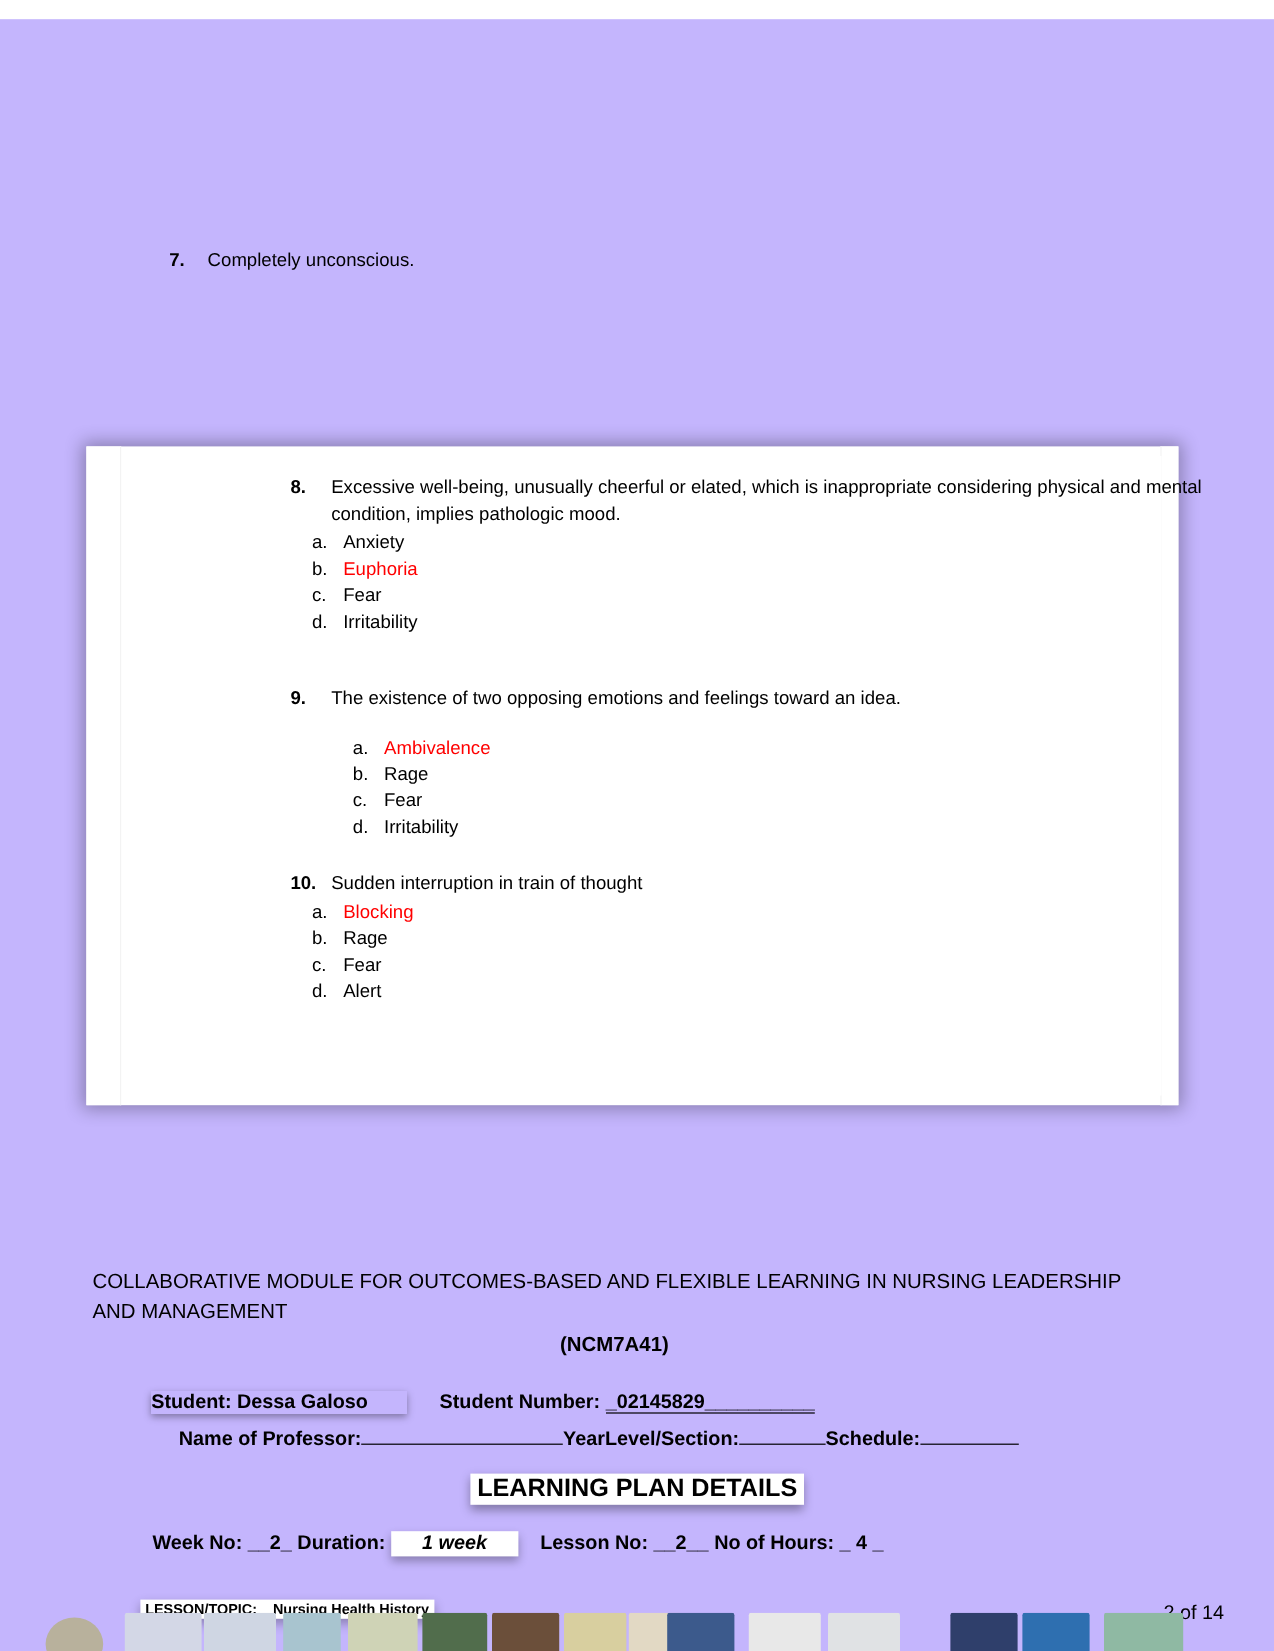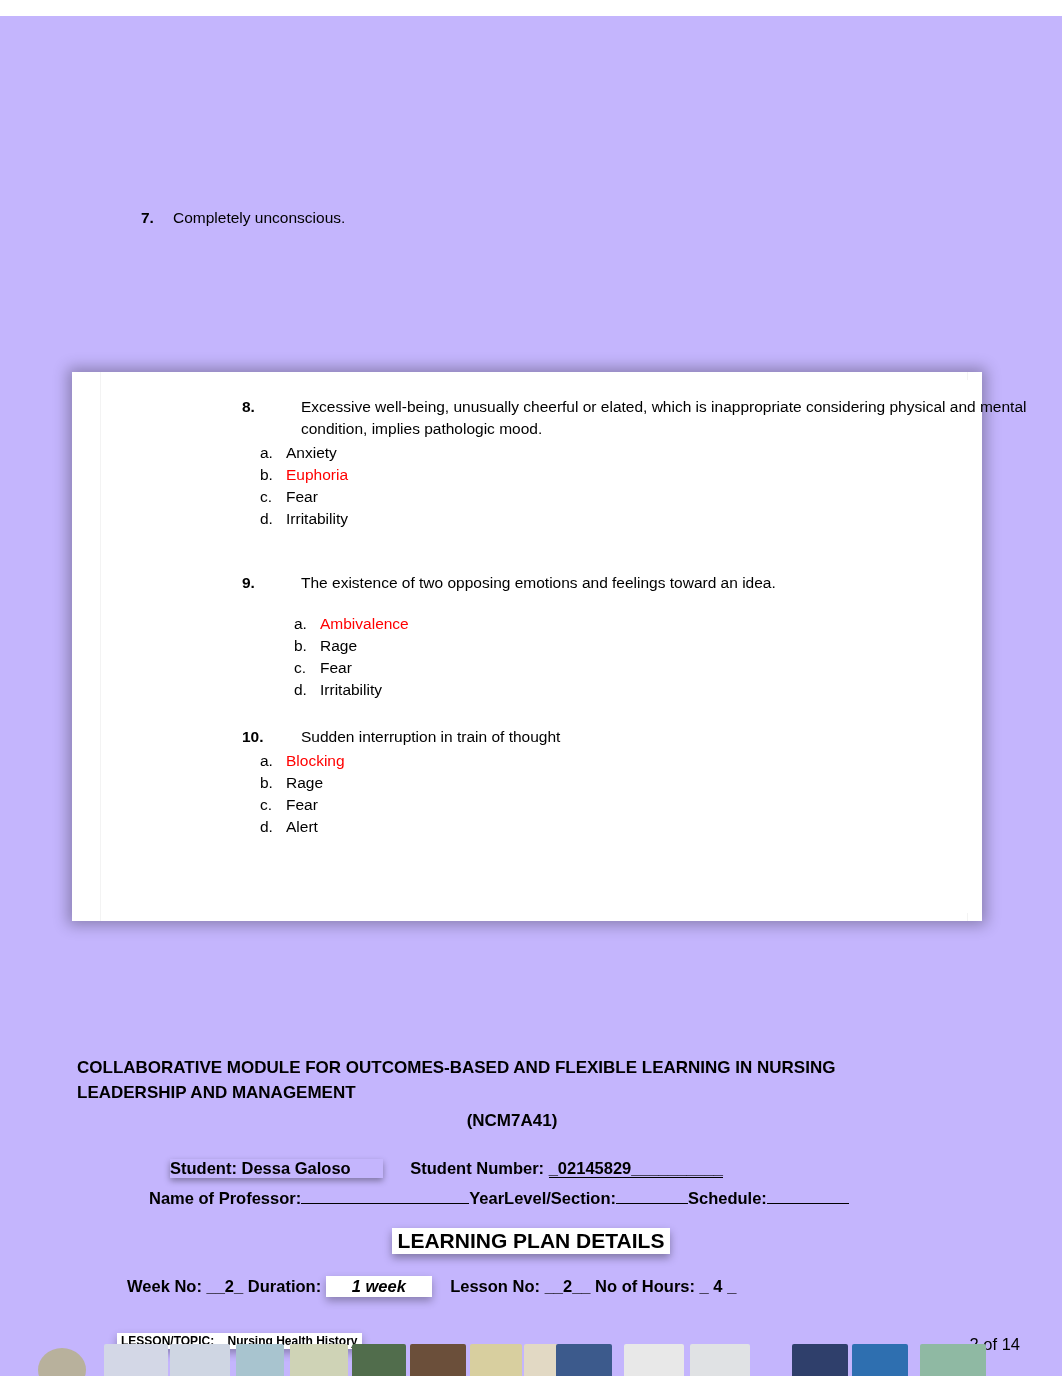--- a/index.html
+++ b/index.html
@@ -81,21 +81,20 @@
   .qline {
     display: flex;
   }
   .qline .lbl {
     font-weight: bold;
     width: 34px;
     flex: 0 0 34px;
   }
   .qline .txt {
     flex: 1;
-    margin-left: 25px;
   }
   .opt {
     display: flex;
     line-height: 1.42;
   }
   .opt .lbl {
     width: 26px;
     flex: 0 0 26px;
   }
   .opt.indented .lbl {
@@ -120,21 +119,21 @@
     left: 0;
     top: 1040px;
     width: 1062px;
   }
   .module-title {
     position: absolute;
     left: 77px;
     top: 0px;
     width: 870px;
     font-size: 17px;
-    font-weight: bold;
+    font-weight: normal;
     line-height: 1.45;
   }
   .module-code {
     position: absolute;
     left: 77px;
     top: 55px;
     width: 870px;
     text-align: center;
     font-size: 17px;
     font-weight: bold;
@@ -145,21 +144,20 @@
     left: 126px;
     top: 103px;
     width: 860px;
     font-size: 16.5px;
     font-weight: bold;
     white-space: nowrap;
   }
   .student-row .shadow-underline {
     display: inline-block;
     box-shadow: 0 3px 6px rgba(0,0,0,0.35);
-    margin-left: 44px;
   }
   .gap-fill {
     display: inline-block;
     border-bottom: 1.6px solid #000;
     height: 17px;
   }
 
   .prof-row {
     position: absolute;
     left: 129px;

